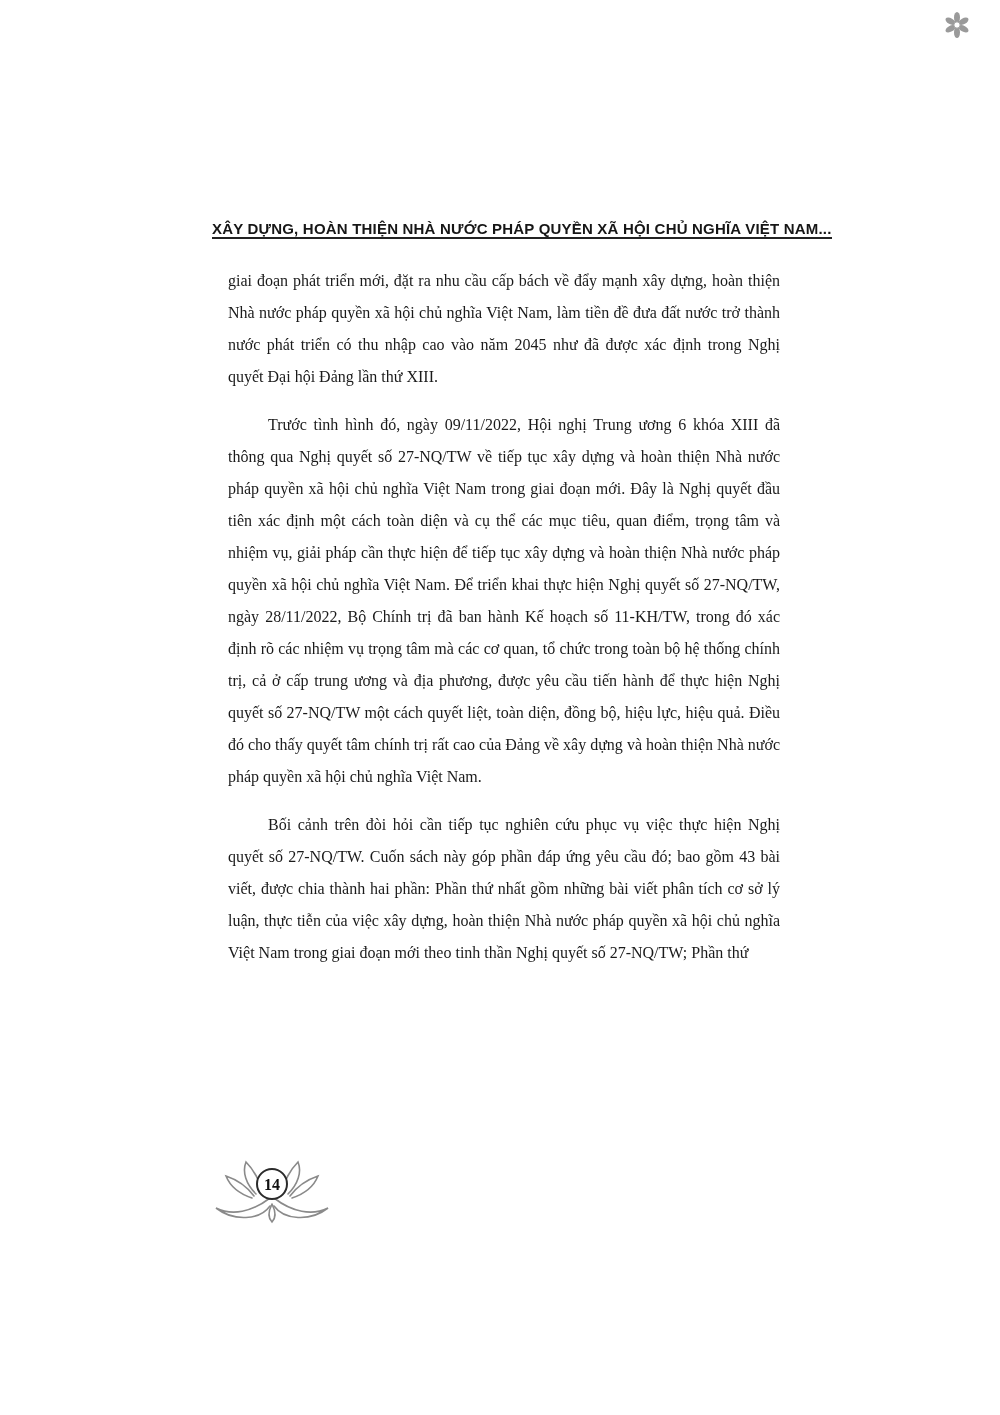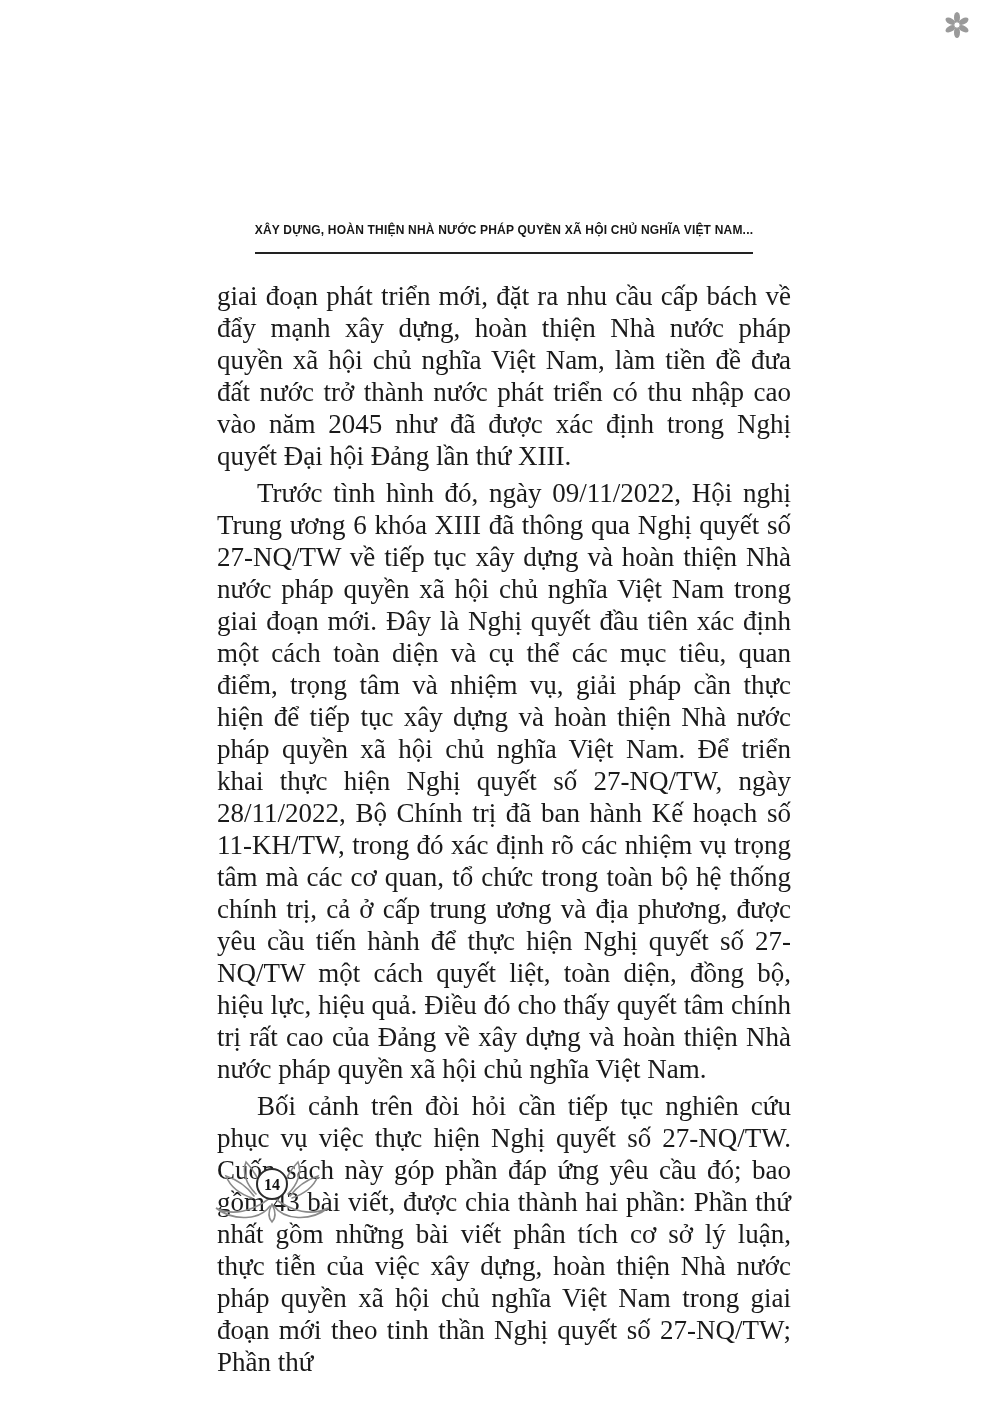--- a/index.html
+++ b/index.html
@@ -29,34 +29,34 @@
     width: 584px;
   }
   .running-head {
     text-align: center;
     margin-bottom: 26px;
   }
   .running-head-text {
     display: inline-block;
     font-family: "Liberation Sans", sans-serif;
     font-weight: bold;
-    font-size: 12px;
+    font-size: 15px;
     letter-spacing: 0.2px;
     color: #161616;
     border-bottom: 2px solid #222222;
-    padding-bottom: 15px;
+    padding-bottom: 0;
     white-space: nowrap;
     text-align: center;
   }
   .body-text {
     color: #1a1a1a;
   }
   .para {
-    margin: 5px;
-    font-size: 27px;
+    margin: 16px;
+    font-size: 16px;
     line-height: 32px;
     text-align: justify;
     text-justify: inter-word;
   }
   .para.indent {
     text-indent: 40px;
   }
   .footer {
     position: absolute;
     left: 212px;

